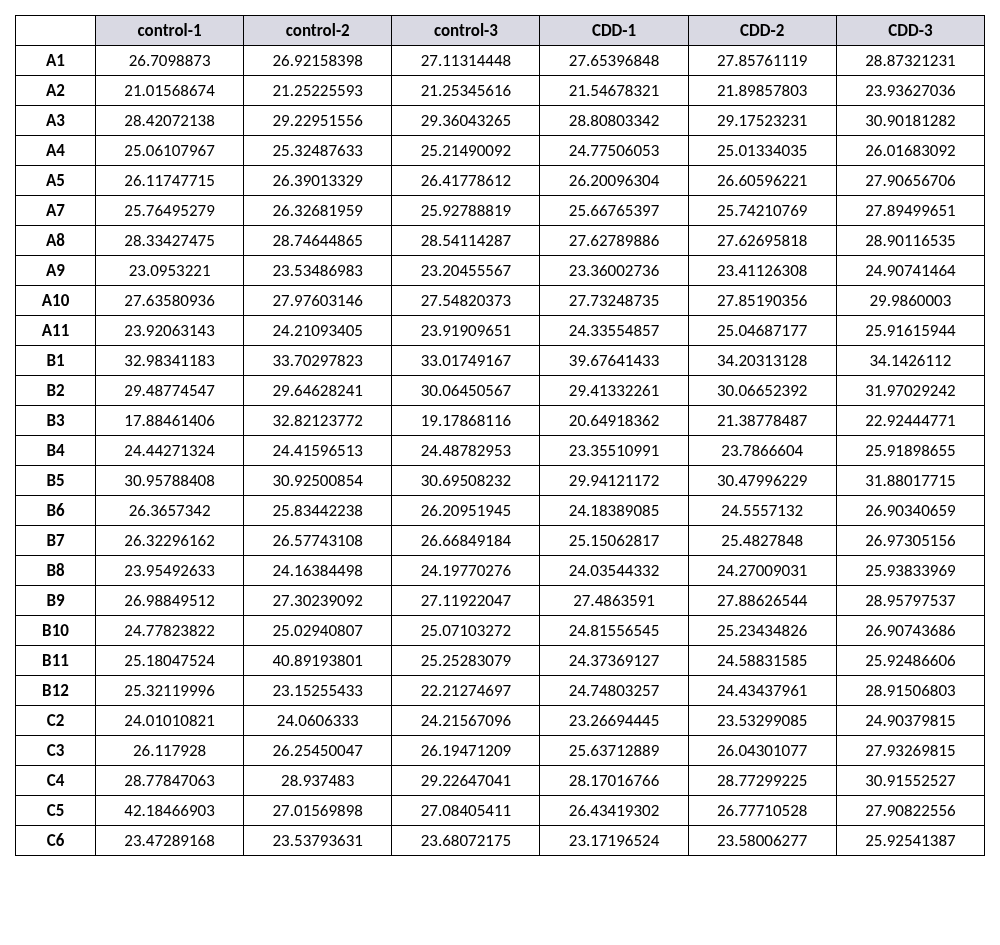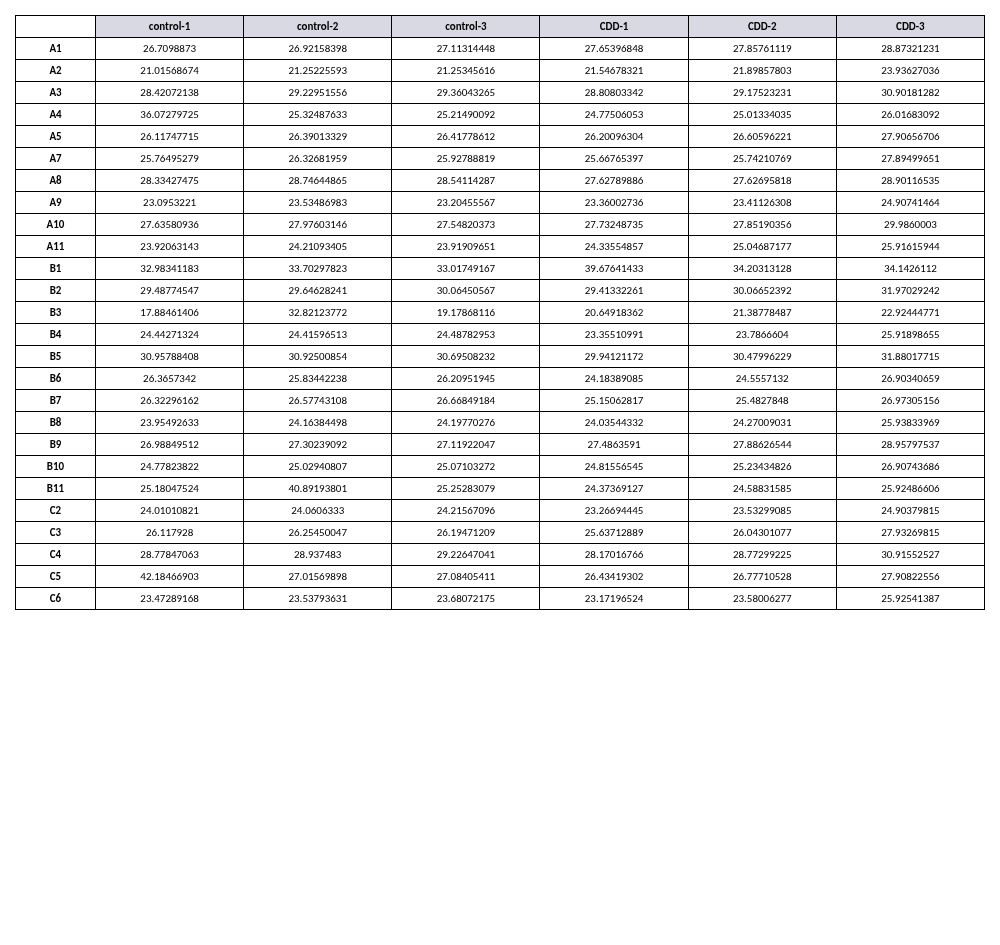--- a/index.html
+++ b/index.html
@@ -8,21 +8,21 @@
       box-sizing: border-box;
     }
     body {
       font-family: Calibri, Arial, sans-serif;
       padding: 15px;
       background: #fff;
     }
     table {
       border-collapse: collapse;
       width: 100%;
-      font-size: 11px;
+      font-size: 17px;
     }
     th, td {
       border: 1px solid #000;
       padding: 4px 8px;
       text-align: center;
       white-space: nowrap;
     }
     th {
       background-color: #d9d9e3;
       font-weight: bold;
@@ -76,21 +76,21 @@
         <td class="row-label">A3</td>
         <td class="value">28.42072138</td>
         <td class="value">29.22951556</td>
         <td class="value">29.36043265</td>
         <td class="value">28.80803342</td>
         <td class="value">29.17523231</td>
         <td class="value">30.90181282</td>
       </tr>
       <tr>
         <td class="row-label">A4</td>
-        <td class="value">36.07279725</td>
+        <td class="value">25.06107967</td>
         <td class="value">25.32487633</td>
         <td class="value">25.21490092</td>
         <td class="value">24.77506053</td>
         <td class="value">25.01334035</td>
         <td class="value">26.01683092</td>
       </tr>
       <tr>
         <td class="row-label">A5</td>
         <td class="value">26.11747715</td>
         <td class="value">26.39013329</td>
@@ -237,20 +237,29 @@
       <tr>
         <td class="row-label">B11</td>
         <td class="value">25.18047524</td>
         <td class="value">40.89193801</td>
         <td class="value">25.25283079</td>
         <td class="value">24.37369127</td>
         <td class="value">24.58831585</td>
         <td class="value">25.92486606</td>
       </tr>
       <tr>
+        <td class="row-label">B12</td>
+        <td class="value">25.32119996</td>
+        <td class="value">23.15255433</td>
+        <td class="value">22.21274697</td>
+        <td class="value">24.74803257</td>
+        <td class="value">24.43437961</td>
+        <td class="value">28.91506803</td>
+      </tr>
+      <tr>
         <td class="row-label">C2</td>
         <td class="value">24.01010821</td>
         <td class="value">24.0606333</td>
         <td class="value">24.21567096</td>
         <td class="value">23.26694445</td>
         <td class="value">23.53299085</td>
         <td class="value">24.90379815</td>
       </tr>
       <tr>
         <td class="row-label">C3</td>

